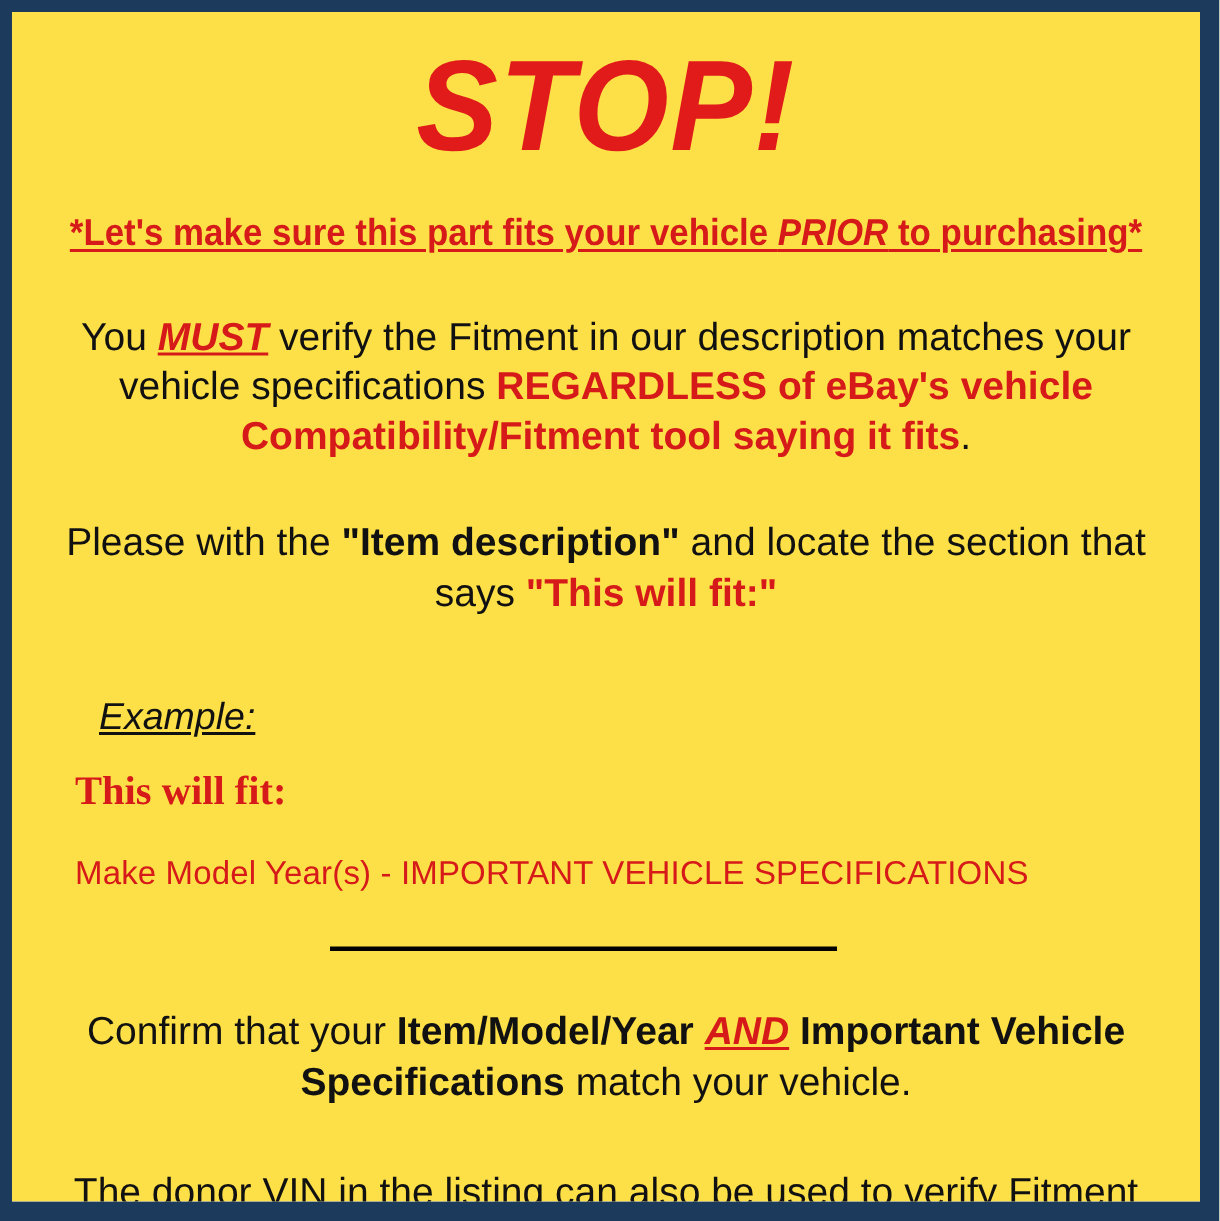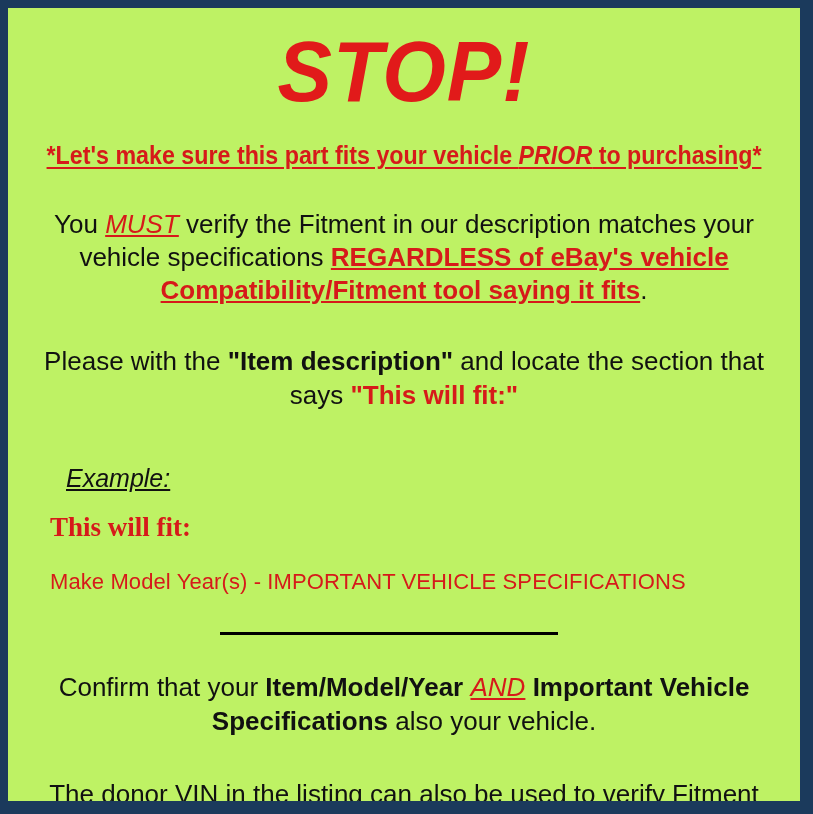--- a/index.html
+++ b/index.html
@@ -21,21 +21,21 @@
     border-left: 8px solid #1b3a5c;
     border-right: 13px solid #1b3a5c;
     border-bottom: 13px solid #1b3a5c;
     overflow: hidden;
   }
 
   .inner {
     position: relative;
     width: 100%;
     height: 100%;
-    background: #bef264;
+    background: #fde047;
     text-align: center;
     box-sizing: border-box;
   }
 
   
   .stop-title {
     color: #e11a1a;
     font-family: "Liberation Sans", sans-serif;
     font-weight: bold;
     font-style: italic;
@@ -84,27 +84,26 @@
   .para-confirm { padding-top: 32px; }
   .para-vin { padding-top: 40px; }
 
   .red      { color: #d61a1a; }
   .bold     { font-weight: bold; }
   .ital     { font-style: italic; }
 
   .redbold-u {
     color: #d61a1a;
     font-weight: bold;
-    text-decoration: underline;
     text-underline-offset: 2px;
     text-align: center;
   }
   .redbolditalic-u {
     color: #d61a1a;
-    font-weight: normal;
+    font-weight: bold;
     font-style: italic;
     text-decoration: underline;
     text-underline-offset: 2px;
   }
 
   
   .example-block {
     text-align: left;
     padding-left: 42px;
     padding-top: 36px;
@@ -183,20 +182,20 @@
     <div class="example-block">
       <div><span class="example-label">Example:</span></div>
       <p class="example-fit">This will fit:</p>
       <p class="example-spec">Make Model Year(s) - IMPORTANT VEHICLE SPECIFICATIONS</p>
     </div>
 
     <div class="divider-wrap">
       <span class="divider"></span>
     </div>
 
-    <p class="para para-confirm"><span>Confirm that your </span><span class="bold">Item/Model/Year</span><span> </span><span class="redbolditalic-u">AND</span><span> </span><span class="bold">Important Vehicle Specifications</span><span> also your vehicle.</span></p>
+    <p class="para para-confirm"><span>Confirm that your </span><span class="bold">Item/Model/Year</span><span> </span><span class="redbolditalic-u">AND</span><span> </span><span class="bold">Important Vehicle Specifications</span><span> match your vehicle.</span></p>
 
     <p class="para para-vin">The donor VIN in the listing can also be used to verify Fitment with your local automotive professional.</p>
 
     <p class="thanks">Thank you for confirming Fitment!</p>
 
   </div>
 </div>
 
 </body></html>

